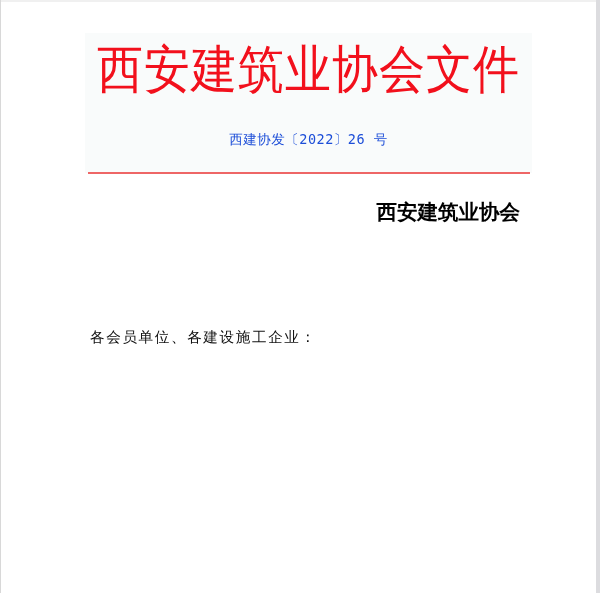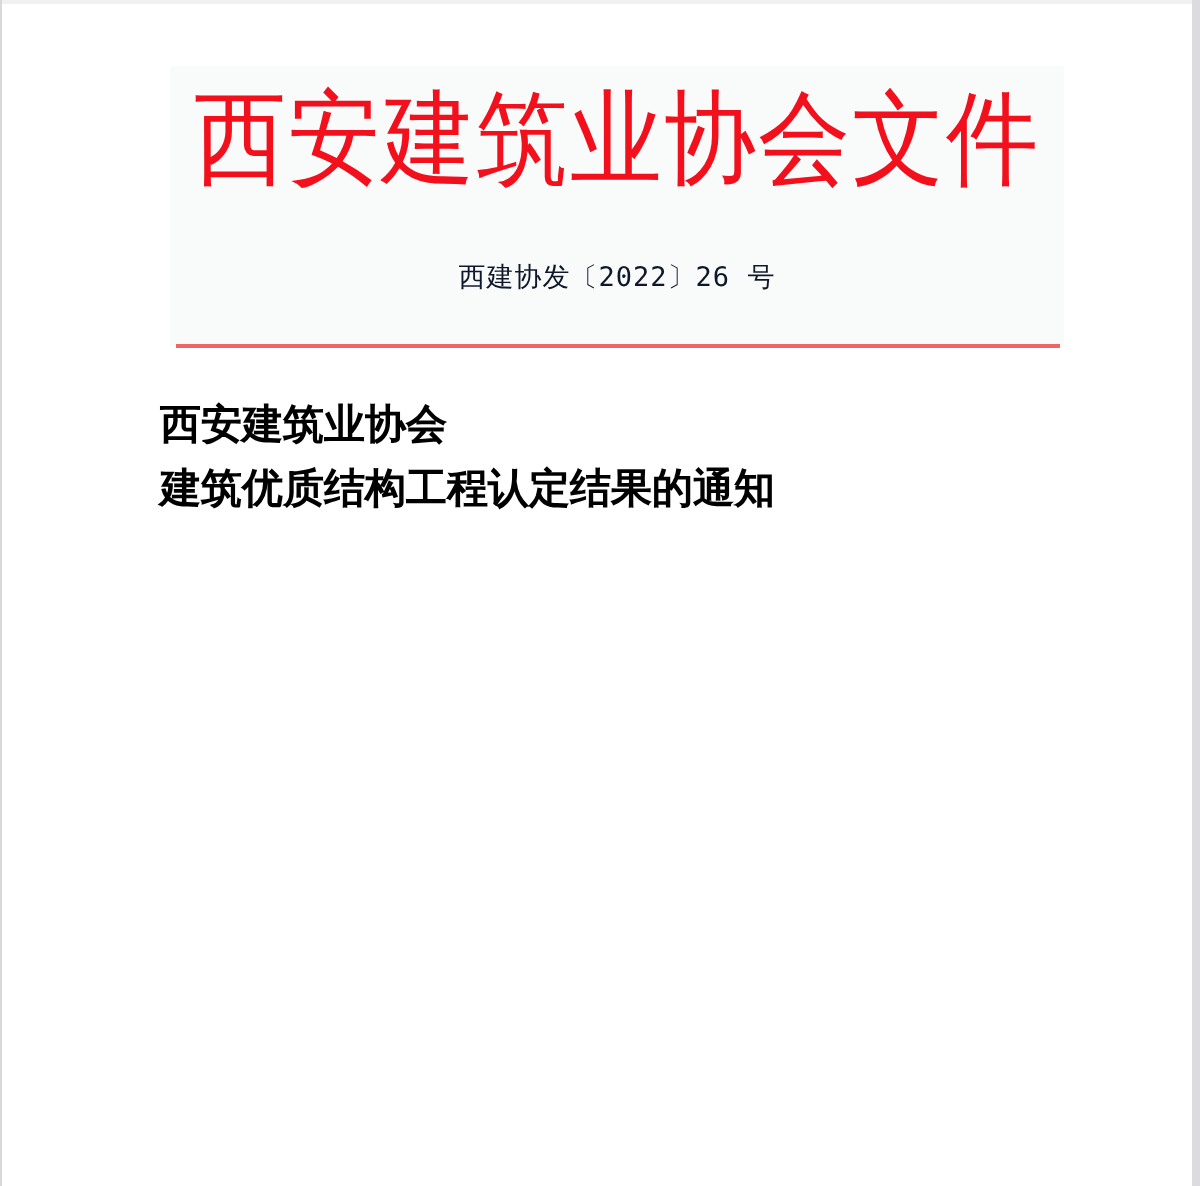--- a/index.html
+++ b/index.html
@@ -16,29 +16,29 @@
     background: #f9fbfb;
   }
   .org-title {
     position: absolute; left: 85px; top: 32px; width: 447px; text-align: center;
     color: #f2101c; font-family: "DejaVu Serif", "Liberation Serif", serif;
     font-size: 46px; line-height: 66px; letter-spacing: 1px; font-weight: normal;
     transform: scaleY(1.12); transform-origin: top center;
   }
   .doc-number {
     position: absolute; left: 85px; top: 129px; width: 447px; text-align: center;
-    font-size: 13.5px; line-height: 20px; color: #0f172a; letter-spacing: 0.5px;
+    font-size: 13.5px; line-height: 20px; color: #1d4ed8; letter-spacing: 0.5px;
     font-family: "DejaVu Sans Mono", "Liberation Mono", monospace;
   }
   .red-rule {
     position: absolute; left: 88px; top: 172px; width: 442px; height: 2px;
     background: #ee6666;
   }
   .notice-title {
-    position: absolute; left: 80px; top: 197px; width: 440px; text-align: left;
+    position: absolute; left: 80px; top: 197px; width: 440px; text-align: right;
     font-weight: bold; font-size: 20.5px; line-height: 31.5px; color: #000;
   }
   .notice-title div { white-space: nowrap; }
   .body-text {
     position: absolute; left: 90px; top: 323px; width: 425px;
     font-size: 14.6px; line-height: 28.8px; color: #111;
     letter-spacing: 1.6px;
   }
   .body-text p { margin: 0; }
   .salutation { }
@@ -54,17 +54,17 @@
 <div class="header-block"></div>
 
 <div class="org-title">西安建筑业协会文件</div>
 
 <div class="doc-number">西建协发〔2022〕26 号</div>
 
 <div class="red-rule"></div>
 
 <div class="notice-title">
   <div>西安建筑业协会</div>
-  <div>建筑优质结构工程认定结果的通知</div>
 </div>
 
 <div class="body-text">
+  <p class="salutation">各会员单位、各建设施工企业：</p>
 </div>
 
 </body></html>

